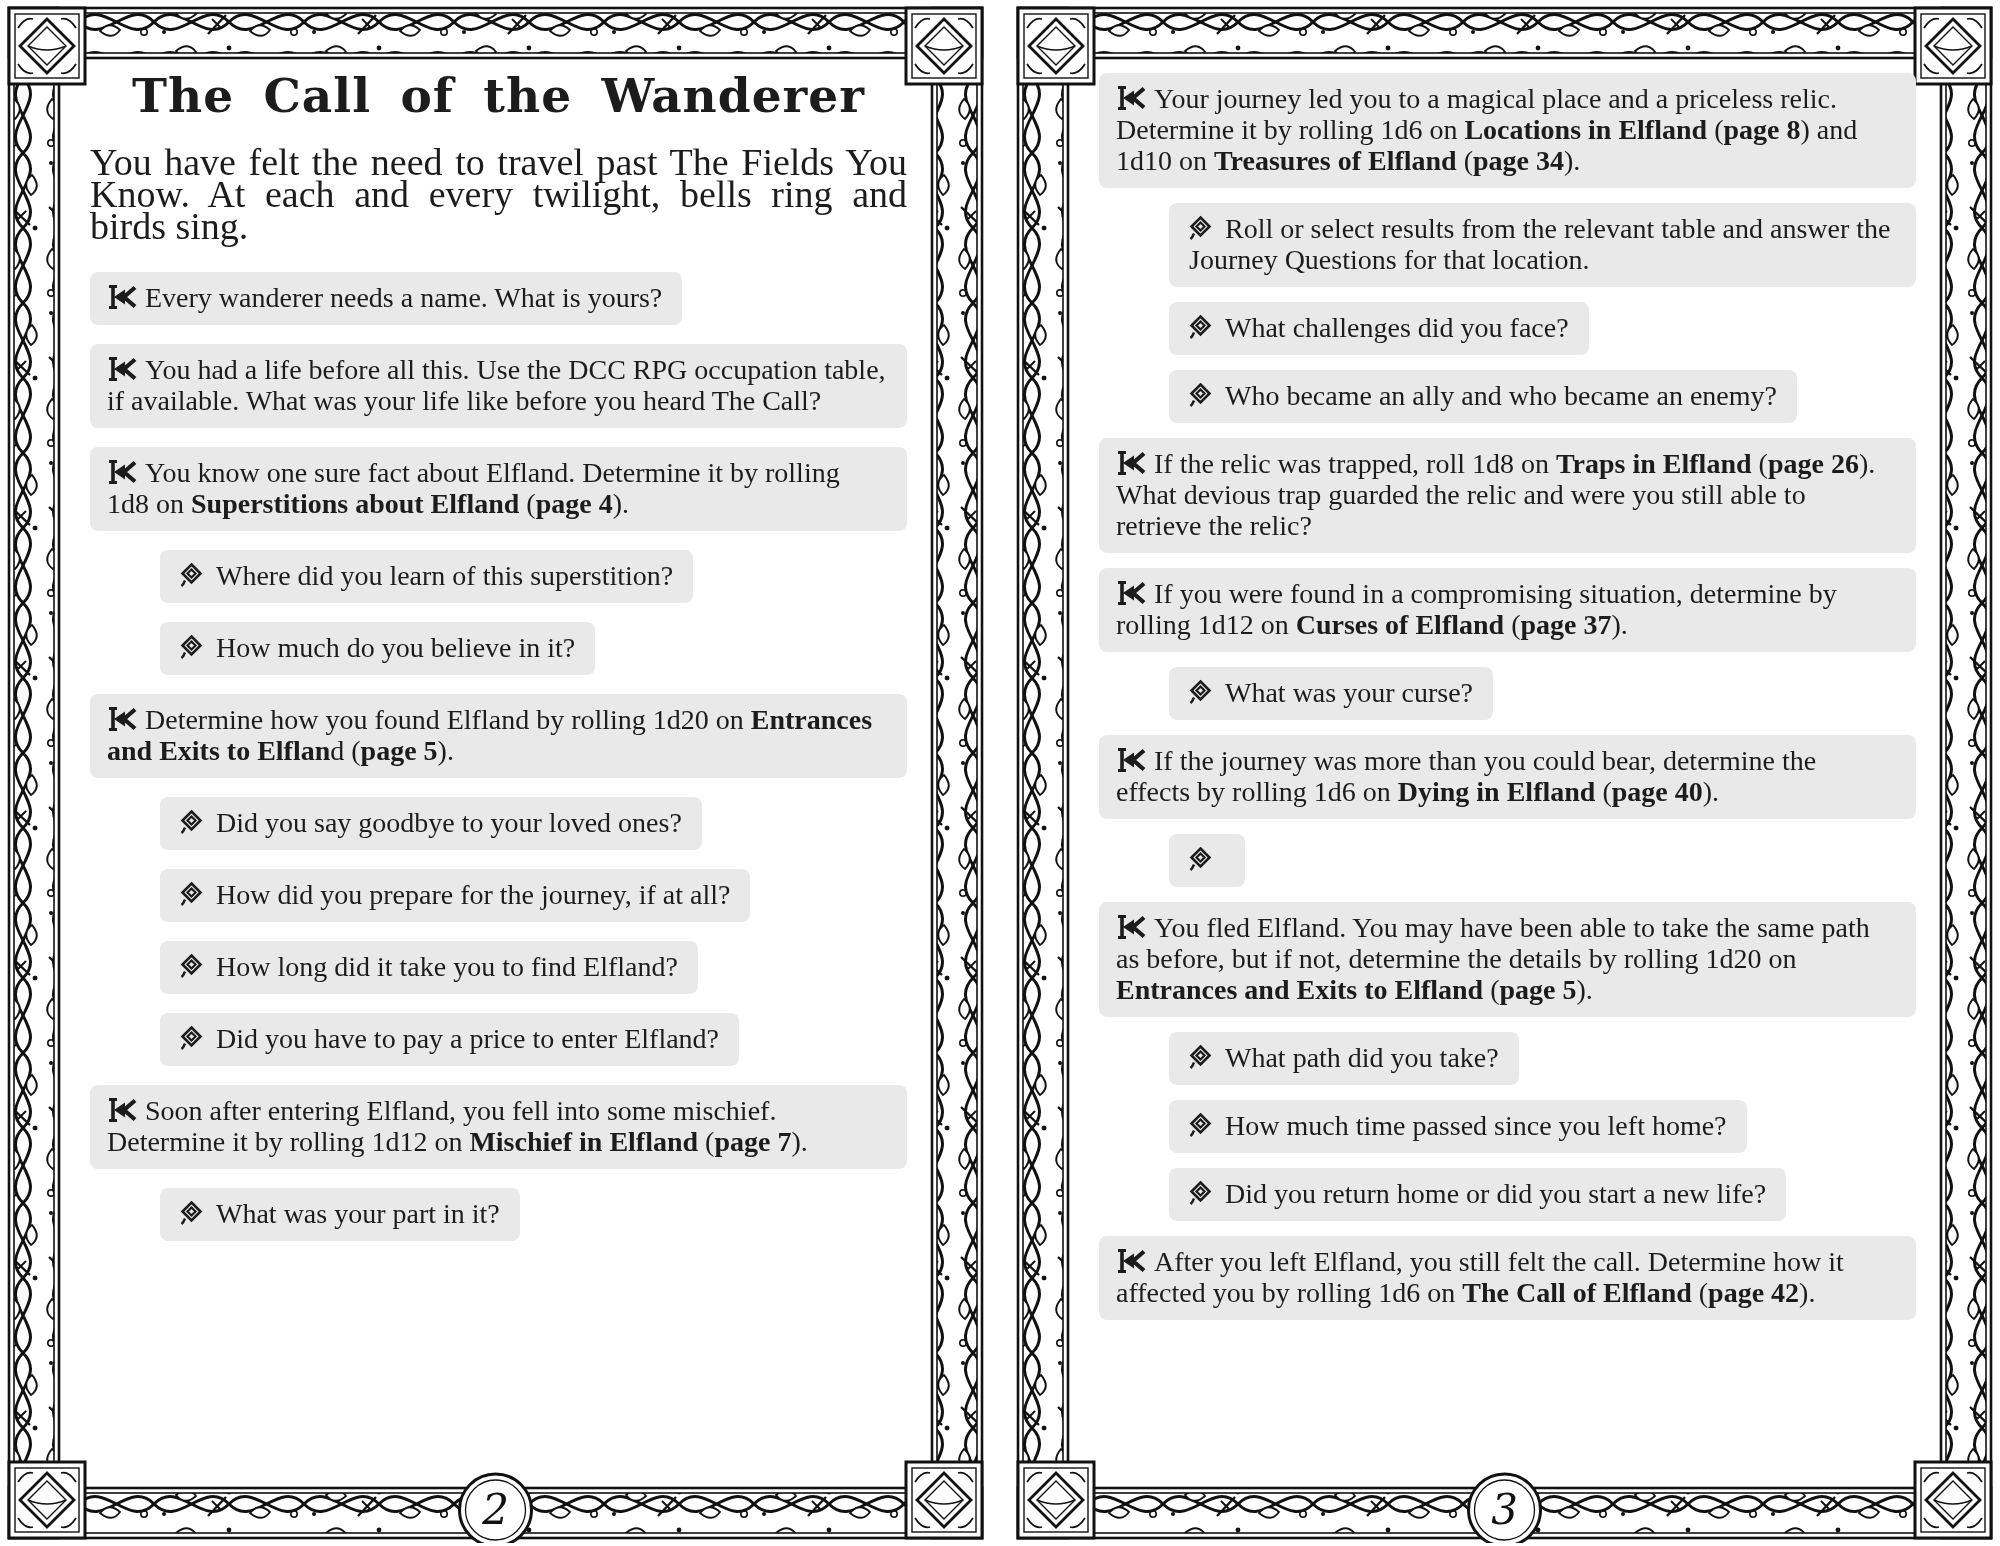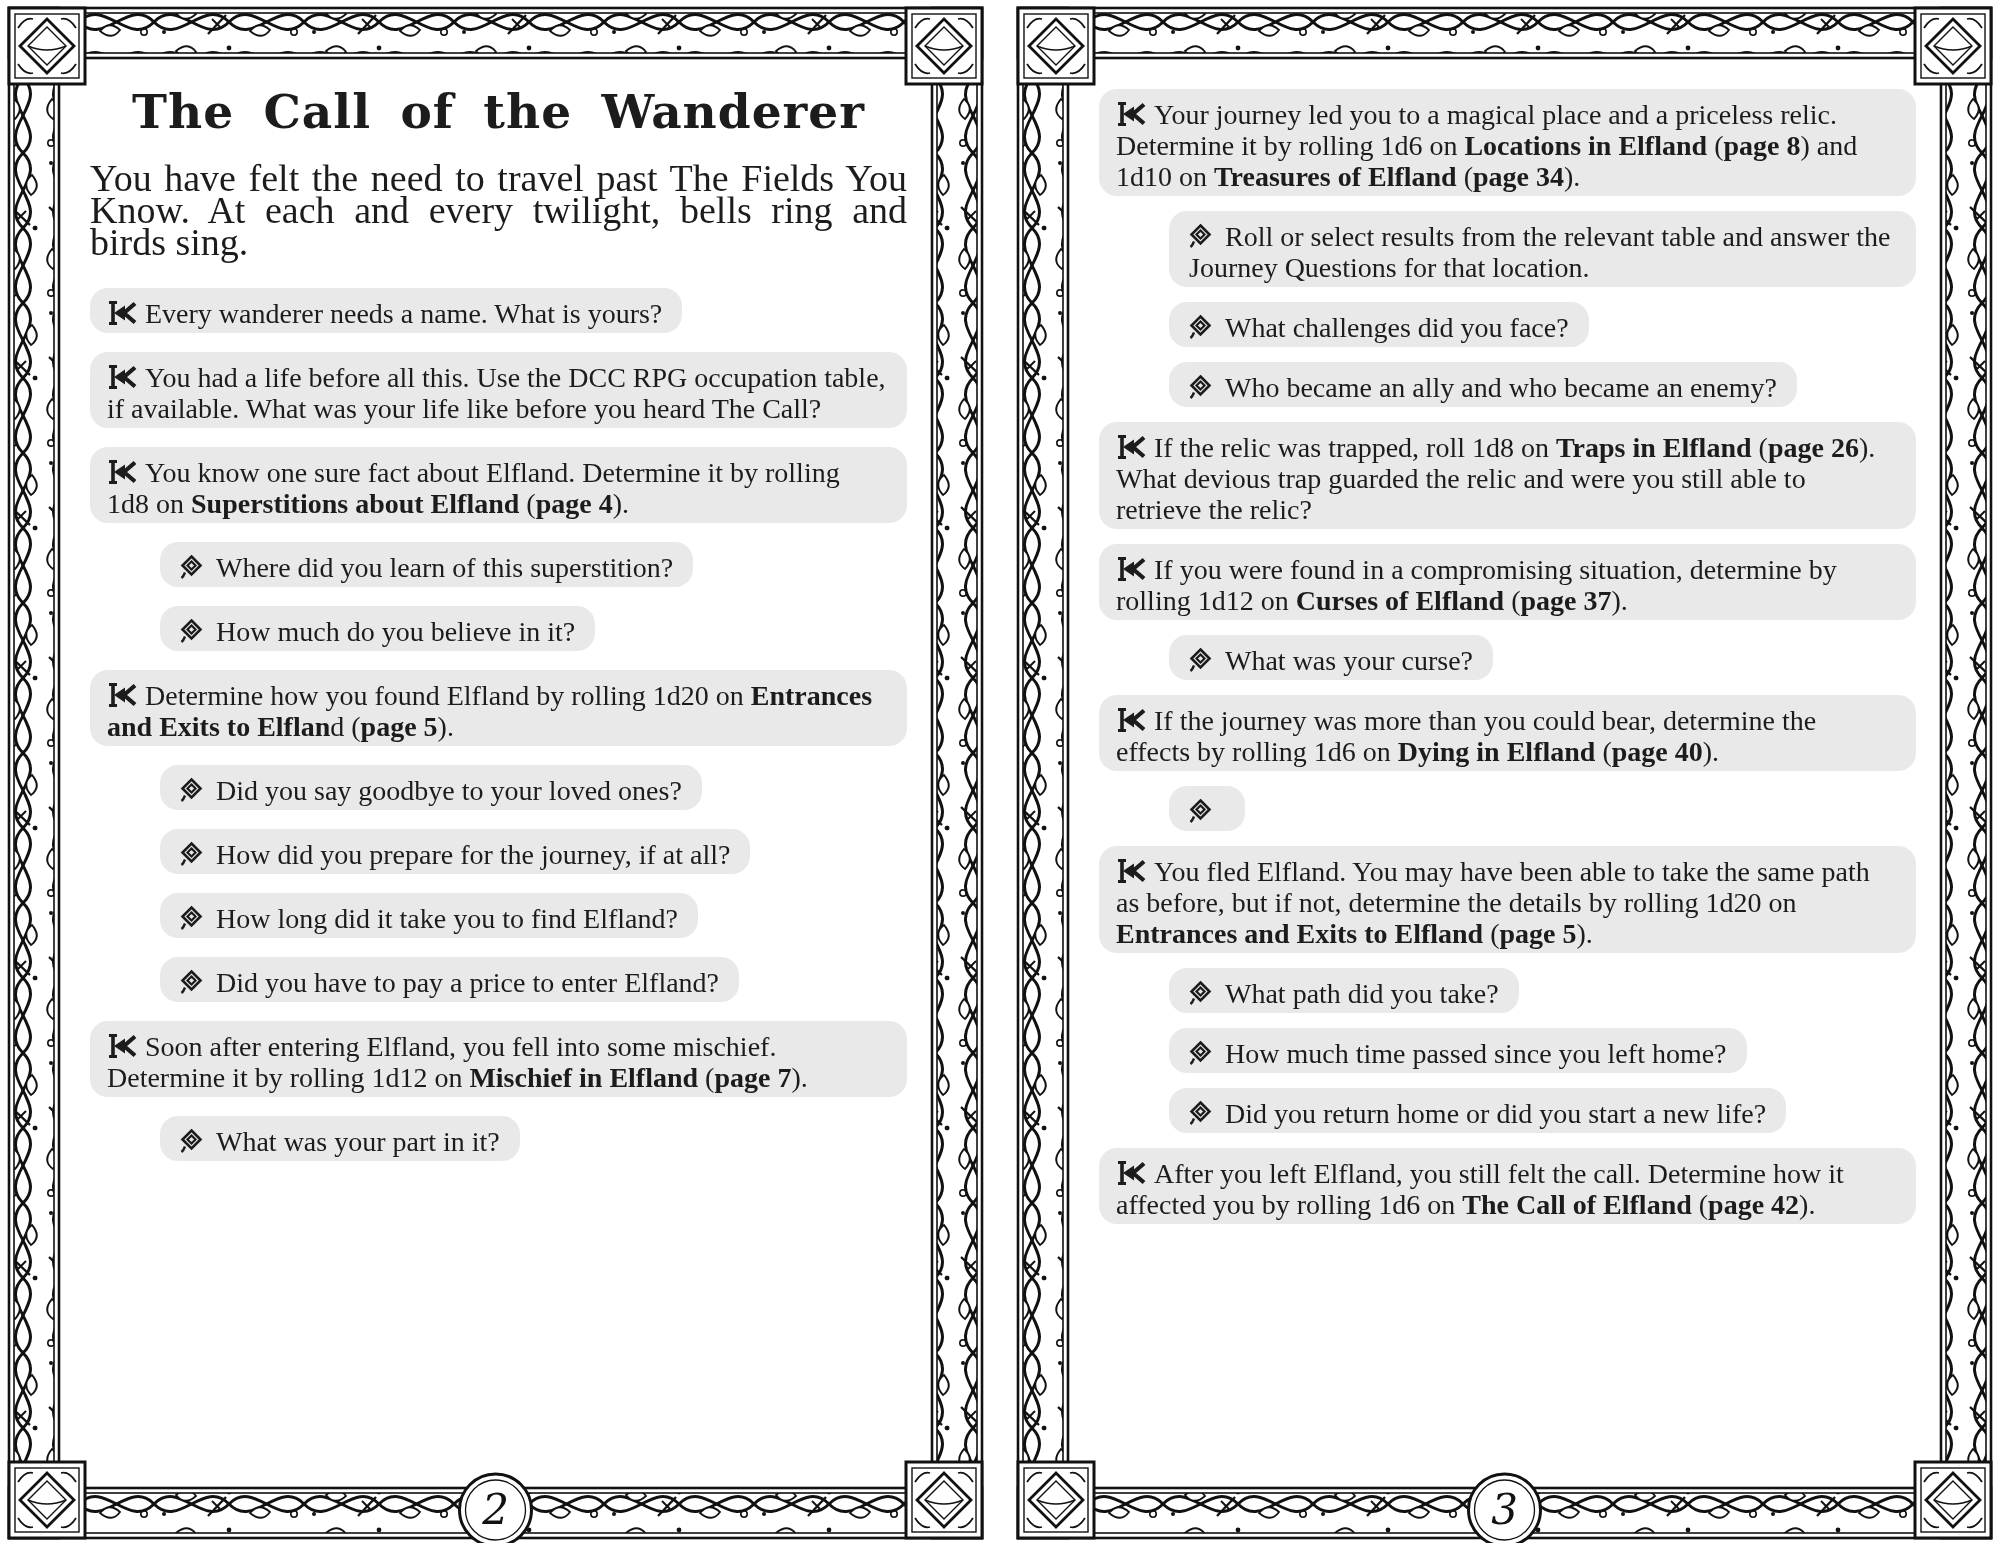--- a/index.html
+++ b/index.html
@@ -11,35 +11,35 @@
   html,body{margin:0;padding:0;}
   body{
     width:2000px;height:1546px;background:var(--paper);
     font-family:"Liberation Serif", serif;color:var(--ink);
     overflow:hidden;
   }
   .spread{display:flex;gap:26px;padding:3px 4px;}
   .page{position:relative;width:983px;height:1540px;flex:0 0 auto;}
   .frame{position:absolute;inset:0;pointer-events:none;}
   .frame svg{position:absolute;inset:0;display:block;}
-  .content{position:absolute;left:86px;right:80px;top:62px;bottom:95px;margin-top:16px;}
+  .content{position:absolute;left:86px;right:80px;top:62px;bottom:95px;}
   .page-title{
     font-family:"DejaVu Serif", serif;
     font-size:47px;font-weight:bold;text-align:center;
     letter-spacing:1px;word-spacing:12px;
     margin:6px 0 26px 0;line-height:1.05;
   }
   .intro{
     font-size:38px;line-height:32px;text-align:justify;
     margin:0 0 30px 0;
   }
   .box{
     background:var(--boxbg);
-    border-radius:18px;
-    padding:10px 20px 4px 17px;
+    border-radius:8px;
+    padding:10px 20px 12px 17px;
     margin-bottom:15px;
     width:fit-content;max-width:100%;
     font-size:28px;line-height:31px;
   }
   .page[data-page="left"] .box{margin-bottom:19px;}
   .box.lvl2{margin-left:70px;max-width:calc(100% - 70px);padding-left:20px;}
   .box b{font-weight:bold;}
   .bullet{display:inline-block;vertical-align:-3px;}
   .bullet.b1{width:31px;height:26px;margin-right:7px;}
   .bullet.b2{width:23px;height:26px;margin-right:13px;}

